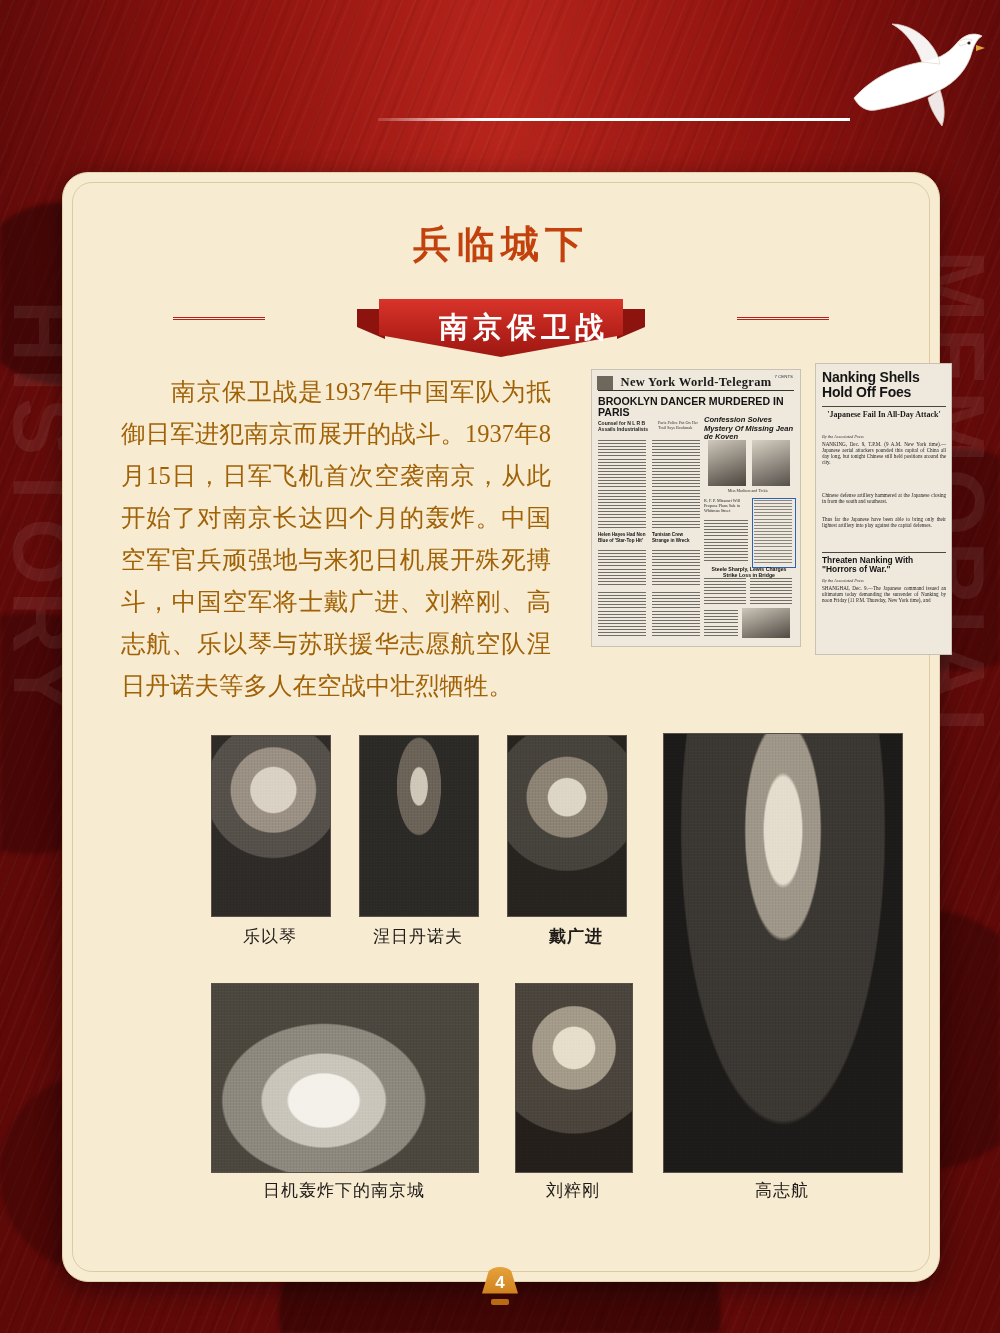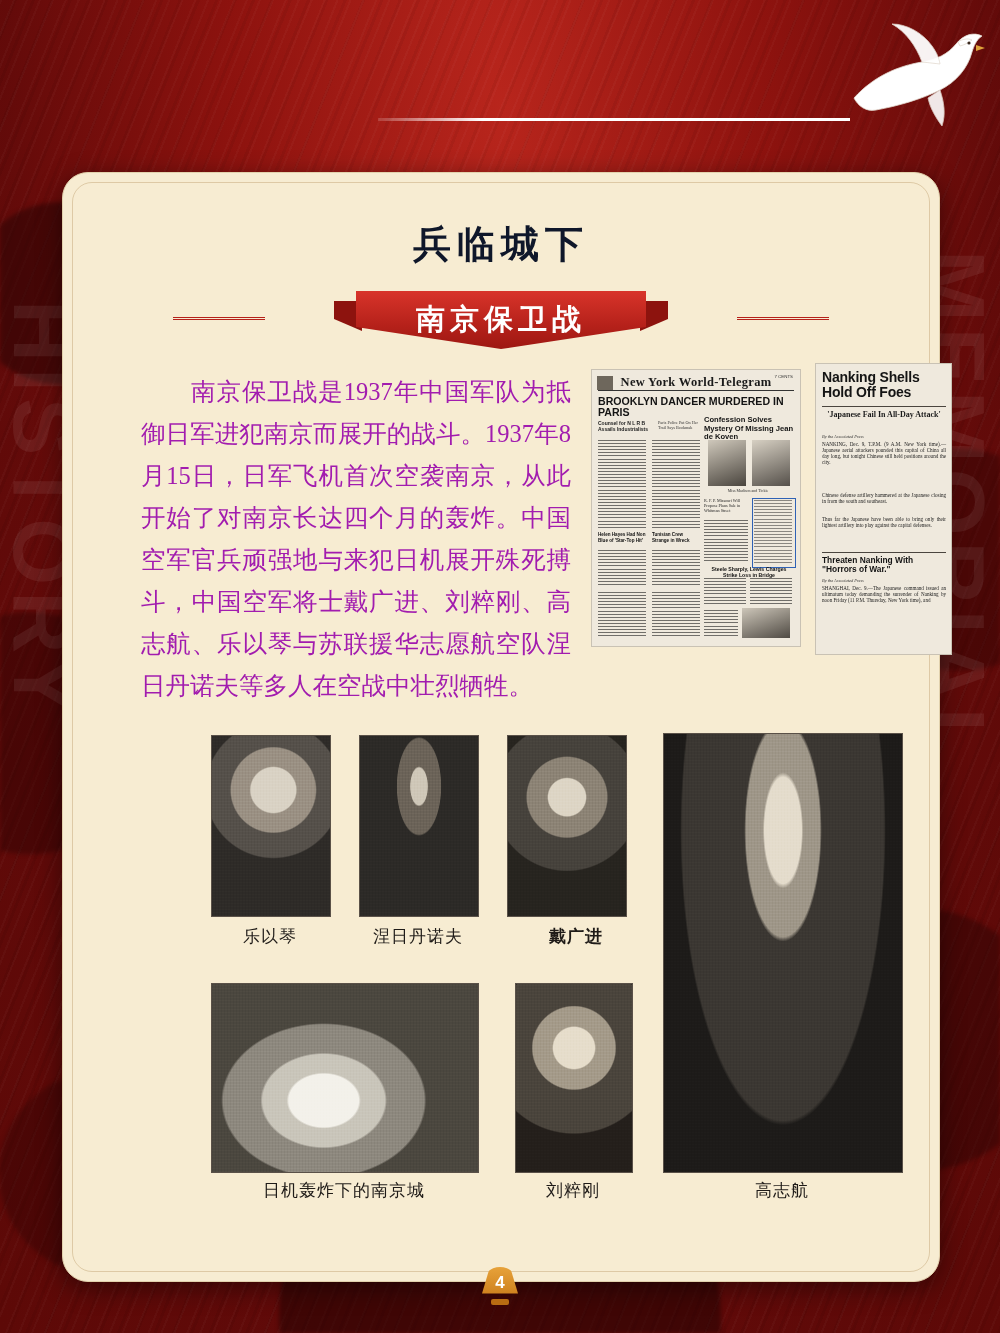--- a/index.html
+++ b/index.html
@@ -85,27 +85,27 @@
   }
   .card-inner-line{
     position:absolute;inset:9px;border-radius:20px;
     border:1px solid rgba(190,160,110,.45);
     pointer-events:none;
   }
   .sec-title{
     position:absolute;left:0;top:46px;width:876px;text-align:center;
     font-family:"Liberation Sans", sans-serif;
     font-weight:bold;font-size:38px;letter-spacing:6px;
-    color:#0f172a;
+    color:#c2410c;
   }
   
   .ribbon-wrap{position:absolute;left:0;top:118px;width:876px;height:62px;}
   .ribbon{
     position:absolute;left:50%;transform:translateX(-50%);
-    top:0;width:290px;height:58px;
+    top:8px;width:244px;height:58px;
   }
   .ribbon-body{
     position:absolute;inset:0;
     background:linear-gradient(180deg,#d8342a 0%,#b5211a 60%,#9d1812 100%);
     clip-path:polygon(0% 0%, 100% 0%, 100% 62%, 50% 100%, 0% 62%);
     box-shadow:0 3px 6px rgba(0,0,0,.25);
   }
   .ribbon-text{
     position:absolute;left:0;top:9px;width:290px;text-align:center;
     font-family:"Liberation Sans", sans-serif;
@@ -114,24 +114,23 @@
   .rib-fold{position:absolute;top:10px;width:28px;height:30px;background:#8d130e;}
   .rib-fold.l{left:-22px;clip-path:polygon(0 0,100% 0,100% 100%,0 60%);}
   .rib-fold.r{right:-22px;clip-path:polygon(0 0,100% 0,100% 60%,0 100%);}
   .rib-line{position:absolute;top:26px;height:0;width:92px;border-top:3px double #b5211a;}
   .rib-line.l{left:110px;}
   .rib-line.r{right:110px;}
 
   
   .body-text{
     position:absolute;left:58px;top:198px;width:430px;
-    font-size:24.5px;line-height:42px;color:#a21caf;
+    font-size:24.5px;line-height:42px;color:#a16207;
     text-align:justify;
     font-family:"Liberation Serif", serif;
-    margin-left:20px;
   }
   .body-text .indent{display:inline-block;width:2em;}
 
   
   .clip-a{
     position:absolute;left:528px;top:196px;width:208px;height:276px;
     background:#efe9dd;border:1px solid #c9c2b4;overflow:hidden;
   }
   .clip-b{
     position:absolute;left:752px;top:190px;width:135px;height:290px;
@@ -264,21 +263,21 @@
     <div style="position:absolute;left:6px;top:5px;right:6px;">
       <div class="np-masthead" style="font-size:12.5px;letter-spacing:.3px;padding-bottom:0;">New York World-Telegram</div>
     </div>
     <div style="position:absolute;right:7px;top:4px;font-size:4.4px;color:#333;font-family:'Liberation Sans',sans-serif;">7 CENTS</div>
     <div style="position:absolute;left:5px;top:6px;width:16px;height:14px;background:#6e675c;"></div>
 
     <div class="np-head" style="position:absolute;left:6px;top:26px;width:196px;font-size:10.6px;line-height:11px;">BROOKLYN DANCER MURDERED IN PARIS</div>
 
     <div style="position:absolute;left:6px;top:50px;width:54px;font-size:5px;line-height:6px;color:#222;font-family:'Liberation Sans',sans-serif;font-weight:bold;">Counsel for N L R B Assails Industrialists</div>
     <div style="position:absolute;left:66px;top:50px;width:40px;font-size:4.2px;line-height:5.4px;color:#333;">Paris Police Put On Her Trail Says Bookmak</div>
-    <div style="position:absolute;left:112px;top:46px;width:90px;font-size:7.6px;line-height:8.6px;color:#141414;font-family:'Liberation Sans',sans-serif;font-weight:bold;">Confession Solves Mystery Of Missing Jean de Koven</div>
+    <div style="position:absolute;left:112px;top:46px;width:90px;font-size:7.6px;line-height:8.6px;color:#141414;font-family:'Liberation Sans',sans-serif;font-weight:bold;font-style:italic;">Confession Solves Mystery Of Missing Jean de Koven</div>
 
     <div style="position:absolute;left:116px;top:70px;width:38px;height:46px;background:linear-gradient(160deg,#cfc8bb,#4a453e);"></div>
     <div style="position:absolute;left:160px;top:70px;width:38px;height:46px;background:linear-gradient(160deg,#d7d0c3,#55504a);"></div>
     <div style="position:absolute;left:112px;top:118px;width:88px;font-size:4px;line-height:5px;text-align:center;color:#333;">Miss Madison and Tickie</div>
 
     <div class="np-lines" style="position:absolute;left:6px;top:70px;width:48px;height:88px;"></div>
     <div class="np-lines" style="position:absolute;left:60px;top:70px;width:48px;height:88px;"></div>
     <div style="position:absolute;left:6px;top:162px;width:48px;font-size:4.6px;font-weight:bold;color:#111;font-family:'Liberation Sans',sans-serif;line-height:5.6px;">Helen Hayes Had Non Blue of 'Star-Top Hit'</div>
     <div style="position:absolute;left:60px;top:162px;width:48px;font-size:4.6px;font-weight:bold;color:#111;font-family:'Liberation Sans',sans-serif;line-height:5.6px;">Tunisian Crew Strange in Wreck</div>
     <div class="np-lines" style="position:absolute;left:6px;top:180px;width:48px;height:36px;"></div>

